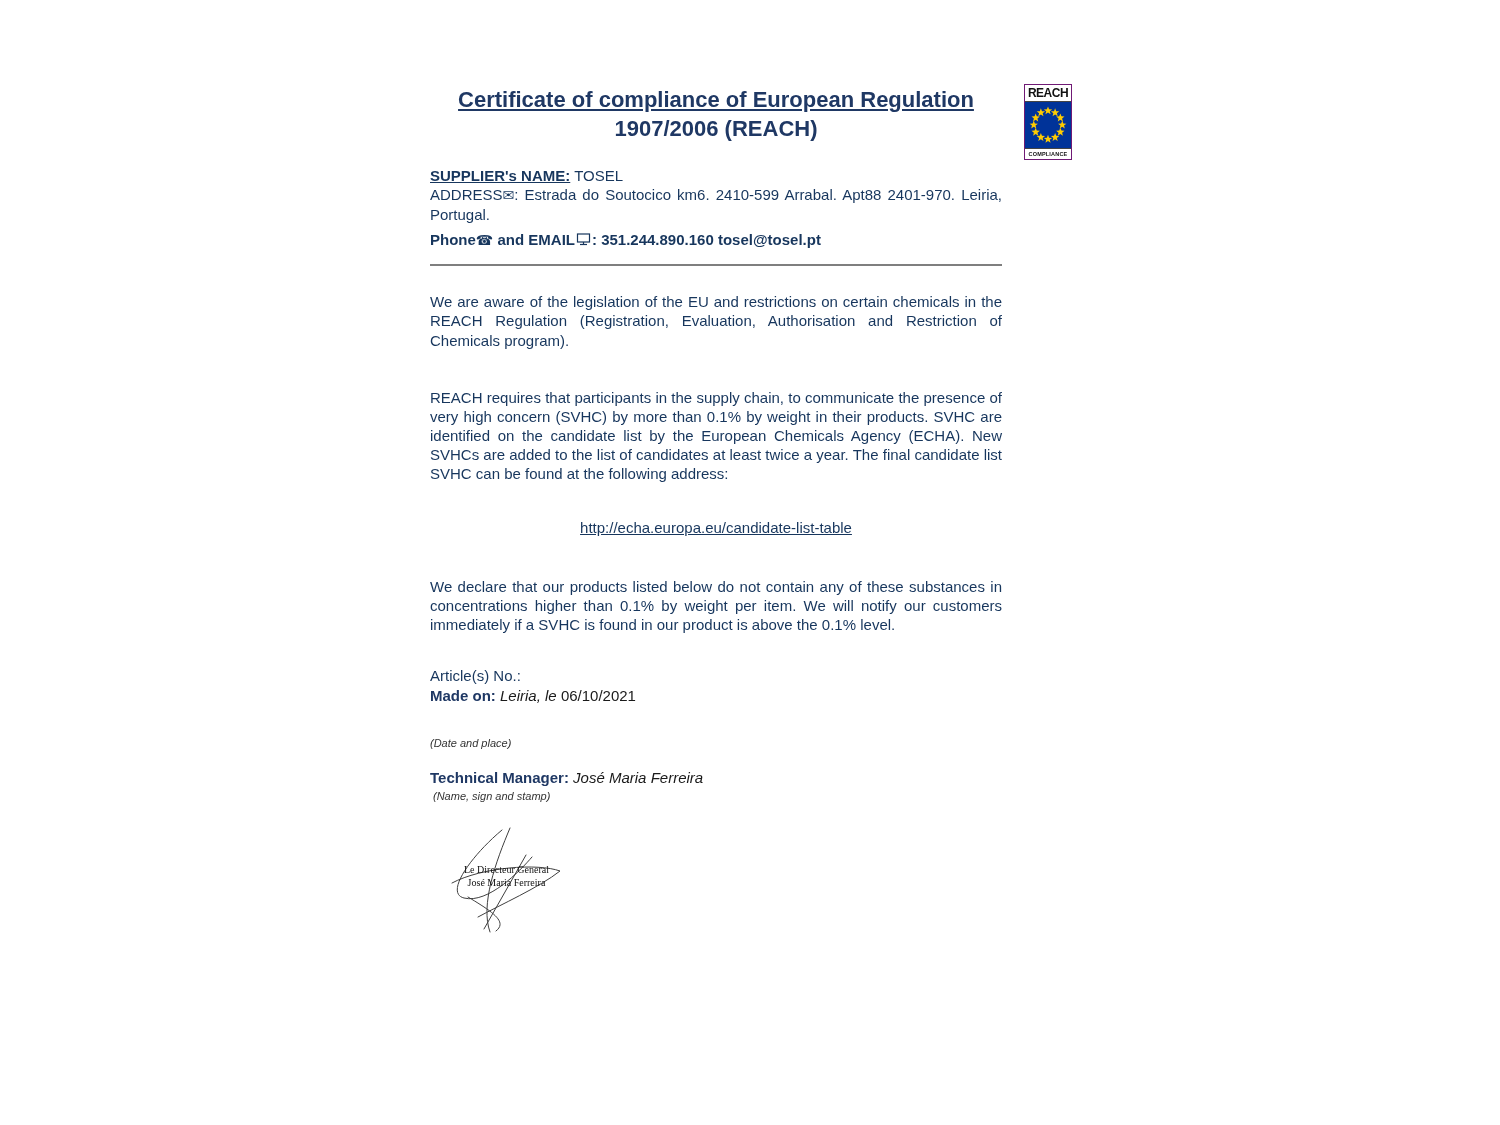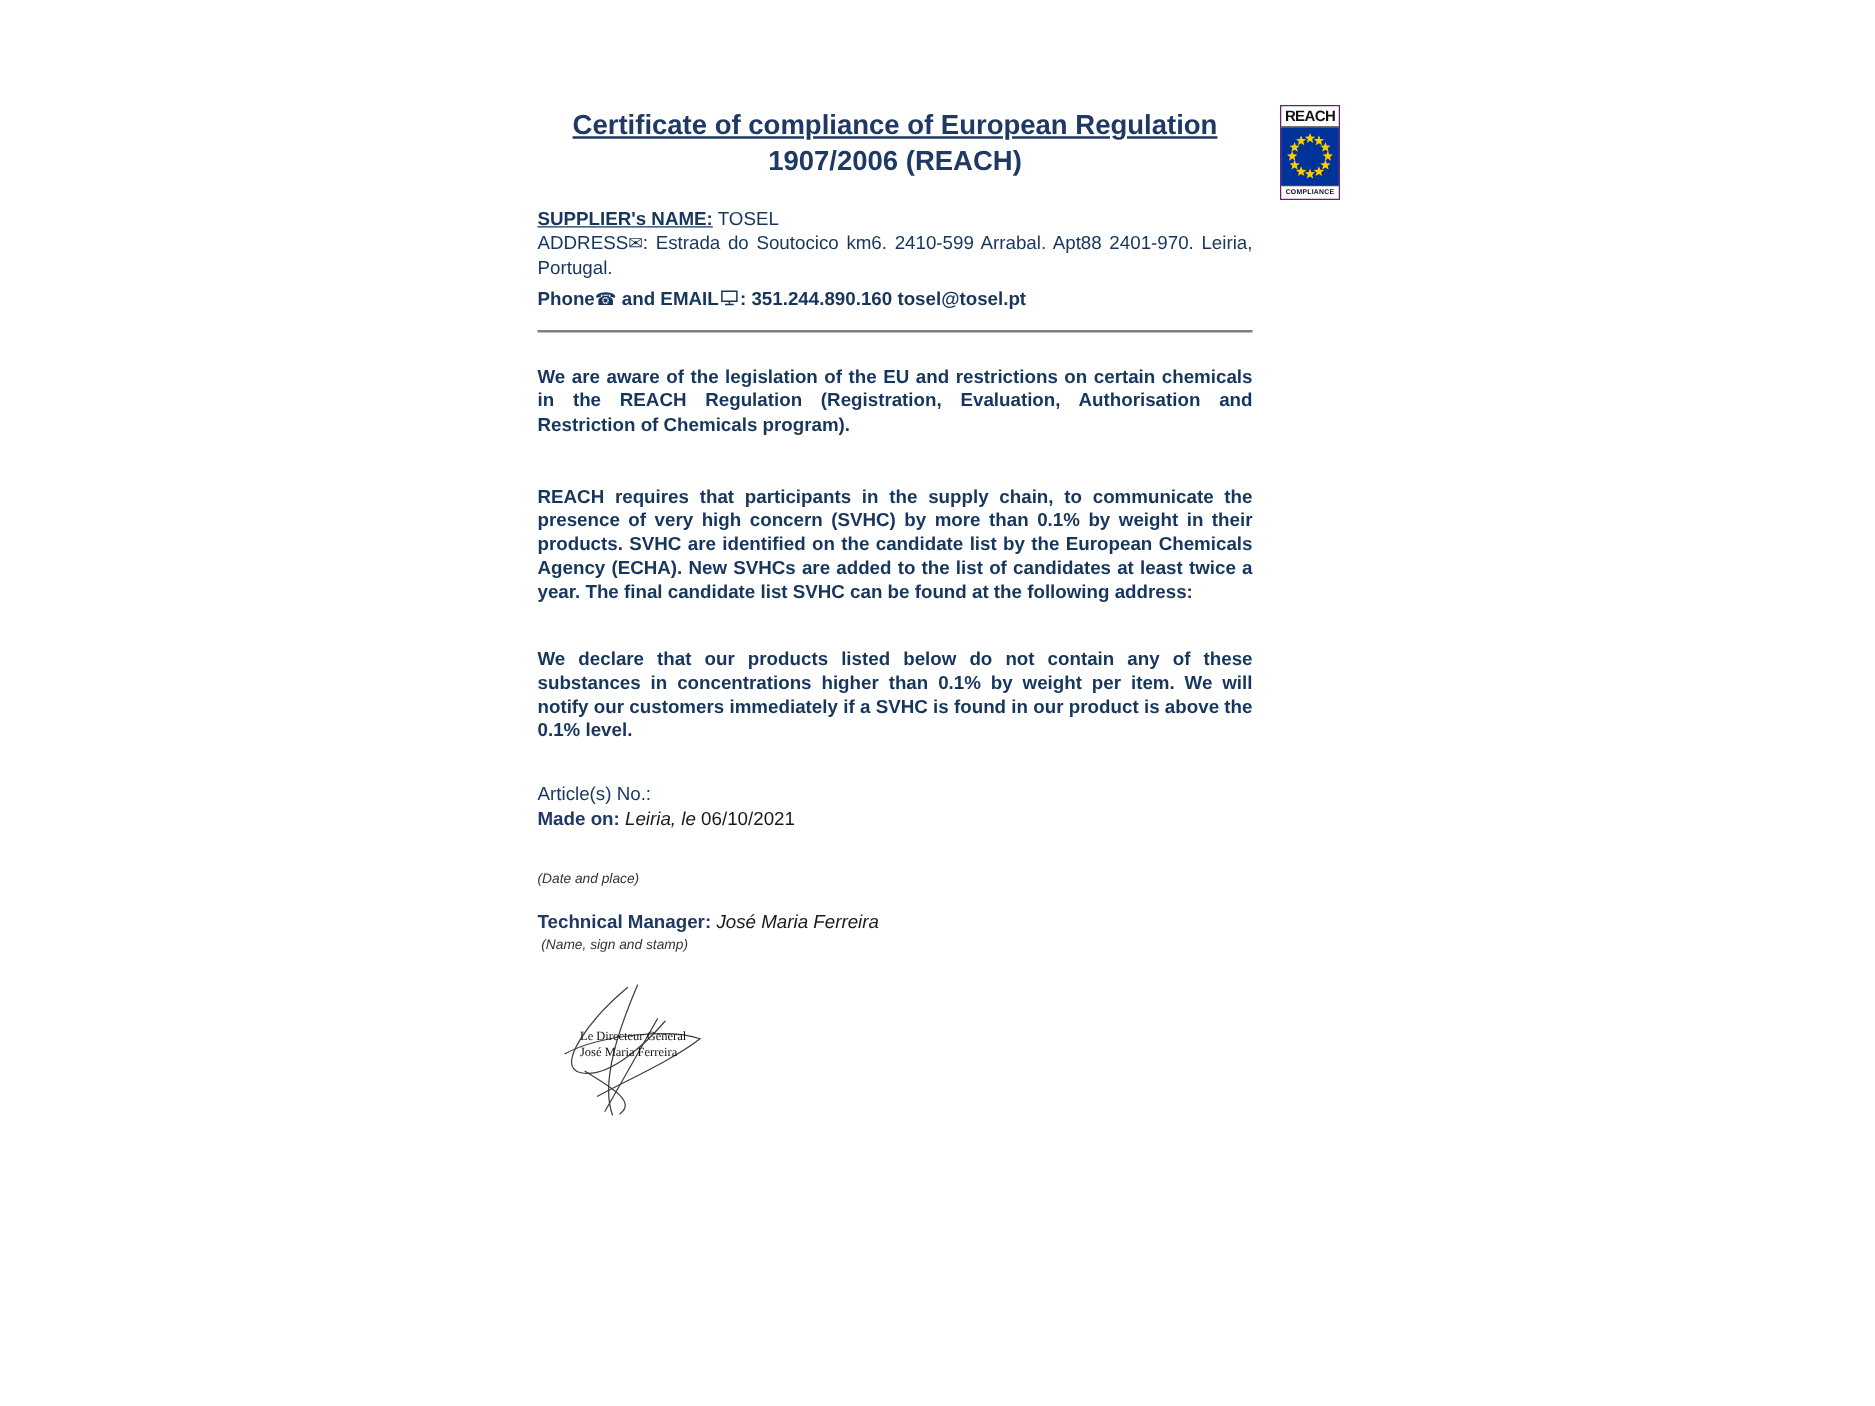--- a/index.html
+++ b/index.html
@@ -73,21 +73,21 @@
   .bold-underline { font-weight: bold; text-decoration: underline; }
   .icon-glyph { font-family: "DejaVu Sans", sans-serif; font-size: 14px; }
   .computer-icon-svg { display: inline-block; vertical-align: -1px; margin: 0 1px; }
 
   .divider {
     border: none;
     border-top: 2px solid #7f7f7f;
     margin: 14px 0 26px 0;
   }
 
-  .body-para { text-align: justify; font-weight: bold; }
+  .body-para { text-align: justify; }
   .para-1 { margin-bottom: 38px; }
   .para-2 { margin-bottom: 48px; }
   .para-3 { margin-bottom: 34px; }
   .para-4 { margin-bottom: 32px; }
 
   .link-row { text-align: center; margin-bottom: 40px; }
   .candidate-link { color: #17365d; text-decoration: underline; cursor: pointer; }
 
   .article-line { }
 
@@ -103,20 +103,21 @@
   .hint-date { margin-bottom: 18px; margin-top: 31px; }
   .hint-name { margin-left: 3px; margin-bottom: 24px; }
 
   
   .signature-block {
     position: relative;
     width: 140px;
     height: 108px;
     margin-left: 8px;
     margin-top: 2px;
+    text-align: center;
   }
   .signature-block svg { position: absolute; left: 0; top: 0; }
   .signature-text {
     position: absolute;
     left: 26px; top: 36px;
     font-family: "Liberation Serif", "DejaVu Serif", serif;
     font-size: 10px;
     line-height: 13px;
     color: #111;
     white-space: nowrap;
@@ -169,20 +170,21 @@
           <line x1="7.5" y1="9" x2="7.5" y2="11" stroke="#17365d" stroke-width="1.2"></line>
         </svg><span>:</span><span> 351.244.890.160 tosel@tosel.pt</span></p>
 
     <hr class="divider">
 
     <p class="body-para para-1">We are aware of the legislation of the EU and restrictions on certain chemicals in the REACH Regulation (Registration, Evaluation, Authorisation and Restriction of Chemicals program).</p>
 
 
     <p class="body-para para-3">REACH requires that participants in the supply chain, to communicate the presence of very high concern (SVHC) by more than 0.1% by weight in their products. SVHC are identified on the candidate list by the European Chemicals Agency (ECHA). New SVHCs are added to the list of candidates at least twice a year. The final candidate list SVHC can be found at the following address:</p>
 
+    <p class="link-row"><a class="candidate-link">http://echa.europa.eu/candidate-list-table</a></p>
 
     <p class="body-para para-4">We declare that our products listed below do not contain any of these substances in concentrations higher than 0.1% by weight per item. We will notify our customers immediately if a SVHC is found in our product is above the 0.1% level.</p>
 
     <p class="article-line">Article(s) No.:</p>
 
     <p class="made-on-line"><span class="label-navy">Made on:</span><span class="value-italic"> Leiria, le</span><span class="value-plain"> 06/10/2021</span></p>
     <p class="hint hint-date">(Date and place)</p>
 
     <p class="manager-line"><span class="label-navy">Technical Manager:</span><span class="value-italic"> José Maria Ferreira</span></p>
     <p class="hint hint-name">(Name, sign and stamp)</p>

